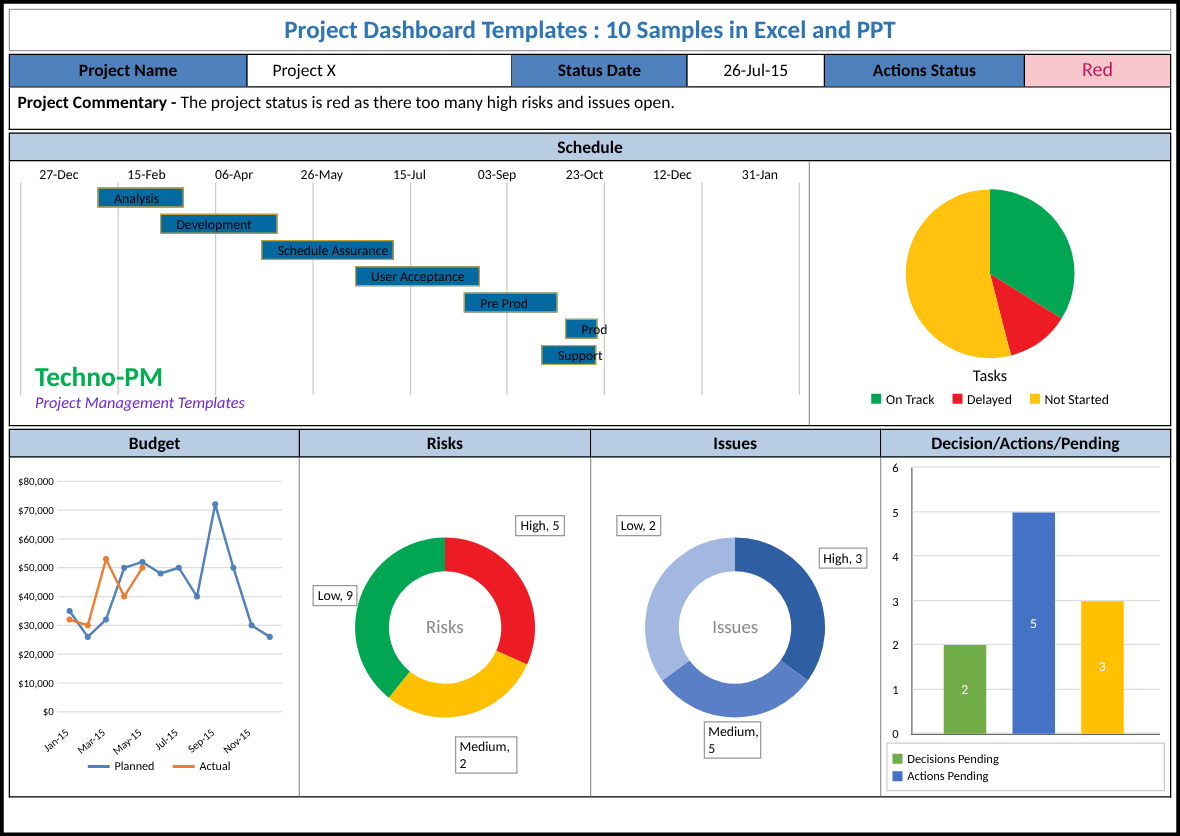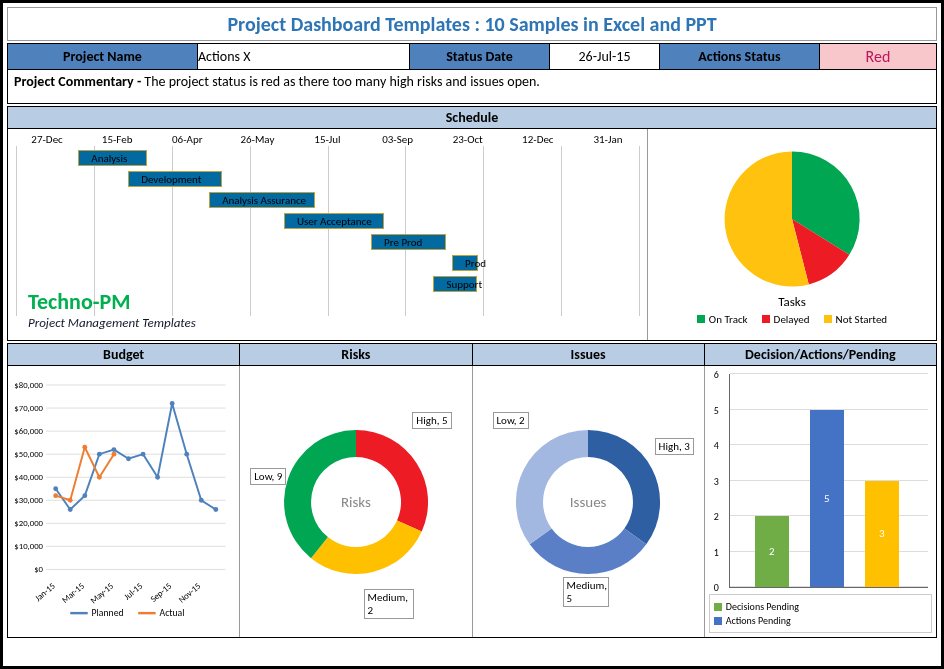--- a/index.html
+++ b/index.html
@@ -1,36 +1,36 @@
 <!DOCTYPE html>
 <html><head>
 <meta charset="utf-8">
 <style>
   * { box-sizing: border-box; margin: 0; padding: 0; }
   body { font-family: Calibri, Arial, sans-serif; font-size: 12px; background: #fff; }
   .frame { width: 944px; height: 669px; border: 3px solid #000; background: #fff; padding: 4px; display: flex; flex-direction: column; }
   .title-bar { text-align: center; color: #2e75b6; font-size: 20px; font-weight: 600; padding: 4px 0; border: 1px solid #999; margin-bottom: 2px; }
   .info-row { display: flex; border: 1px solid #000; }
-  .info-cell { padding: 3px 0; border-right: 1px solid #000; display: flex; align-items: center; justify-content: center; font-size: 14px; }
+  .info-cell { padding: 3px 20px; border-right: 1px solid #000; display: flex; align-items: center; justify-content: center; font-size: 14px; }
   .info-cell:last-child { border-right: none; }
   .hdr-blue { background: #4f81bd; color: #000; font-weight: bold; }
   .hdr-red { background: #f7c7cc; color: #be185d; }
   .commentary { border: 1px solid #000; border-top: none; padding: 3px 6px; font-size: 14px; margin-bottom: 2px; height: 34px; }
   .commentary b { font-weight: bold; }
   .section-hdr { background: #b8cce4; border: 1px solid #000; text-align: center; font-weight: bold; font-size: 14px; padding: 2px; }
   .schedule-wrap { display: flex; border: 1px solid #000; border-top: none; height: 212px; }
   .gantt-area { flex: 0 0 640px; border-right: 1px solid #999; position: relative; }
   .gantt-axis { display: flex; font-size: 11px; padding: 4px 4px 0 4px; }
   .gantt-axis span { flex: 1; text-align: center; }
   .gantt-body { position: relative; height: 170px; margin: 0 8px; }
   .gantt-grid { position: absolute; top: 0; bottom: 0; border-left: 1px solid #ccc; }
   .gantt-bar { position: absolute; background: #0369a1; border: 1px solid #bfa23a; font-size: 11px; padding: 1px 12px; height: 16px; white-space: nowrap; }
   .logo { position: absolute; bottom: 10px; left: 20px; }
   .logo .l1 { color: #00b050; font-size: 22px; font-weight: bold; }
-  .logo .l2 { font-style: italic; font-size: 13px; color: #0f172a; }
+  .logo .l2 { font-style: italic; font-size: 13px; color: #6d28d9; }
   .pie-area { flex: 1; display: flex; flex-direction: column; align-items: center; justify-content: center; padding: 4px; }
   .pie-legend { display: flex; gap: 14px; font-size: 11px; margin-top: 4px; }
   .lg-item { display: flex; align-items: center; gap: 4px; }
   .lg-sw { width: 8px; height: 8px; display: inline-block; }
   .bottom-hdr-row { display: flex; margin-top: 2px; }
   .bottom-hdr-row .section-hdr { flex: 1; border-left: none; }
   .bottom-hdr-row .section-hdr:first-child { border-left: 1px solid #000; }
   .bottom-row { display: flex; height: 272px; border: 1px solid #000; border-top: none; }
   .bcell { flex: 1; border-right: 1px solid #999; padding: 4px; position: relative; }
   .bcell:last-child { border-right: none; }
@@ -48,21 +48,21 @@
 </style>
 </head>
 <body>
 
 <div class="frame">
 
   <div class="title-bar">Project Dashboard Templates : 10 Samples in Excel and PPT</div>
 
   <div class="info-row">
     <div class="info-cell hdr-blue" style="width:190px">Project Name</div>
-    <div class="info-cell" style="width:212px;justify-content:flex-start">Actions X</div>
+    <div class="info-cell" style="width:212px;justify-content:flex-start">Project X</div>
     <div class="info-cell hdr-blue" style="width:140px">Status Date</div>
     <div class="info-cell" style="width:110px">26-Jul-15</div>
     <div class="info-cell hdr-blue" style="width:160px">Actions Status</div>
     <div class="info-cell hdr-red" style="flex:1;font-size:16px">Red</div>
   </div>
 
   <div class="commentary">
     <b>Project Commentary - </b><span>The project status is red as there too many high risks and issues open.</span>
   </div>
 
@@ -86,21 +86,21 @@
           <div class="gantt-grid" style="left: 12.5%;"></div>
           <div class="gantt-grid" style="left: 25%;"></div>
           <div class="gantt-grid" style="left: 37.5%;"></div>
           <div class="gantt-grid" style="left: 50%;"></div>
           <div class="gantt-grid" style="left: 62.5%;"></div>
           <div class="gantt-grid" style="left: 75%;"></div>
           <div class="gantt-grid" style="left: 87.5%;"></div>
           <div class="gantt-grid" style="left: 100%;"></div>
           <div class="gantt-bar" style="left: 10%; width: 11%; top: 4px;">Analysis</div>
           <div class="gantt-bar" style="left: 18%; width: 15%; top: 25px;">Development</div>
-          <div class="gantt-bar" style="left: 31%; width: 17%; top: 46px;">Analysis Assurance</div>
+          <div class="gantt-bar" style="left: 31%; width: 17%; top: 46px;">Schedule Assurance</div>
           <div class="gantt-bar" style="left: 43%; width: 16%; top: 67px;">User Acceptance</div>
           <div class="gantt-bar" style="left: 57%; width: 12%; top: 88px;">Pre Prod</div>
           <div class="gantt-bar" style="left: 70%; width: 3%; top: 109px;">Prod</div>
           <div class="gantt-bar" style="left: 67%; width: 7%; top: 130px;">Support</div>
         </div>
       <div class="logo">
         <div class="l1">Techno-PM</div>
         <div class="l2">Project Management Templates</div>
       </div>
     </div>

